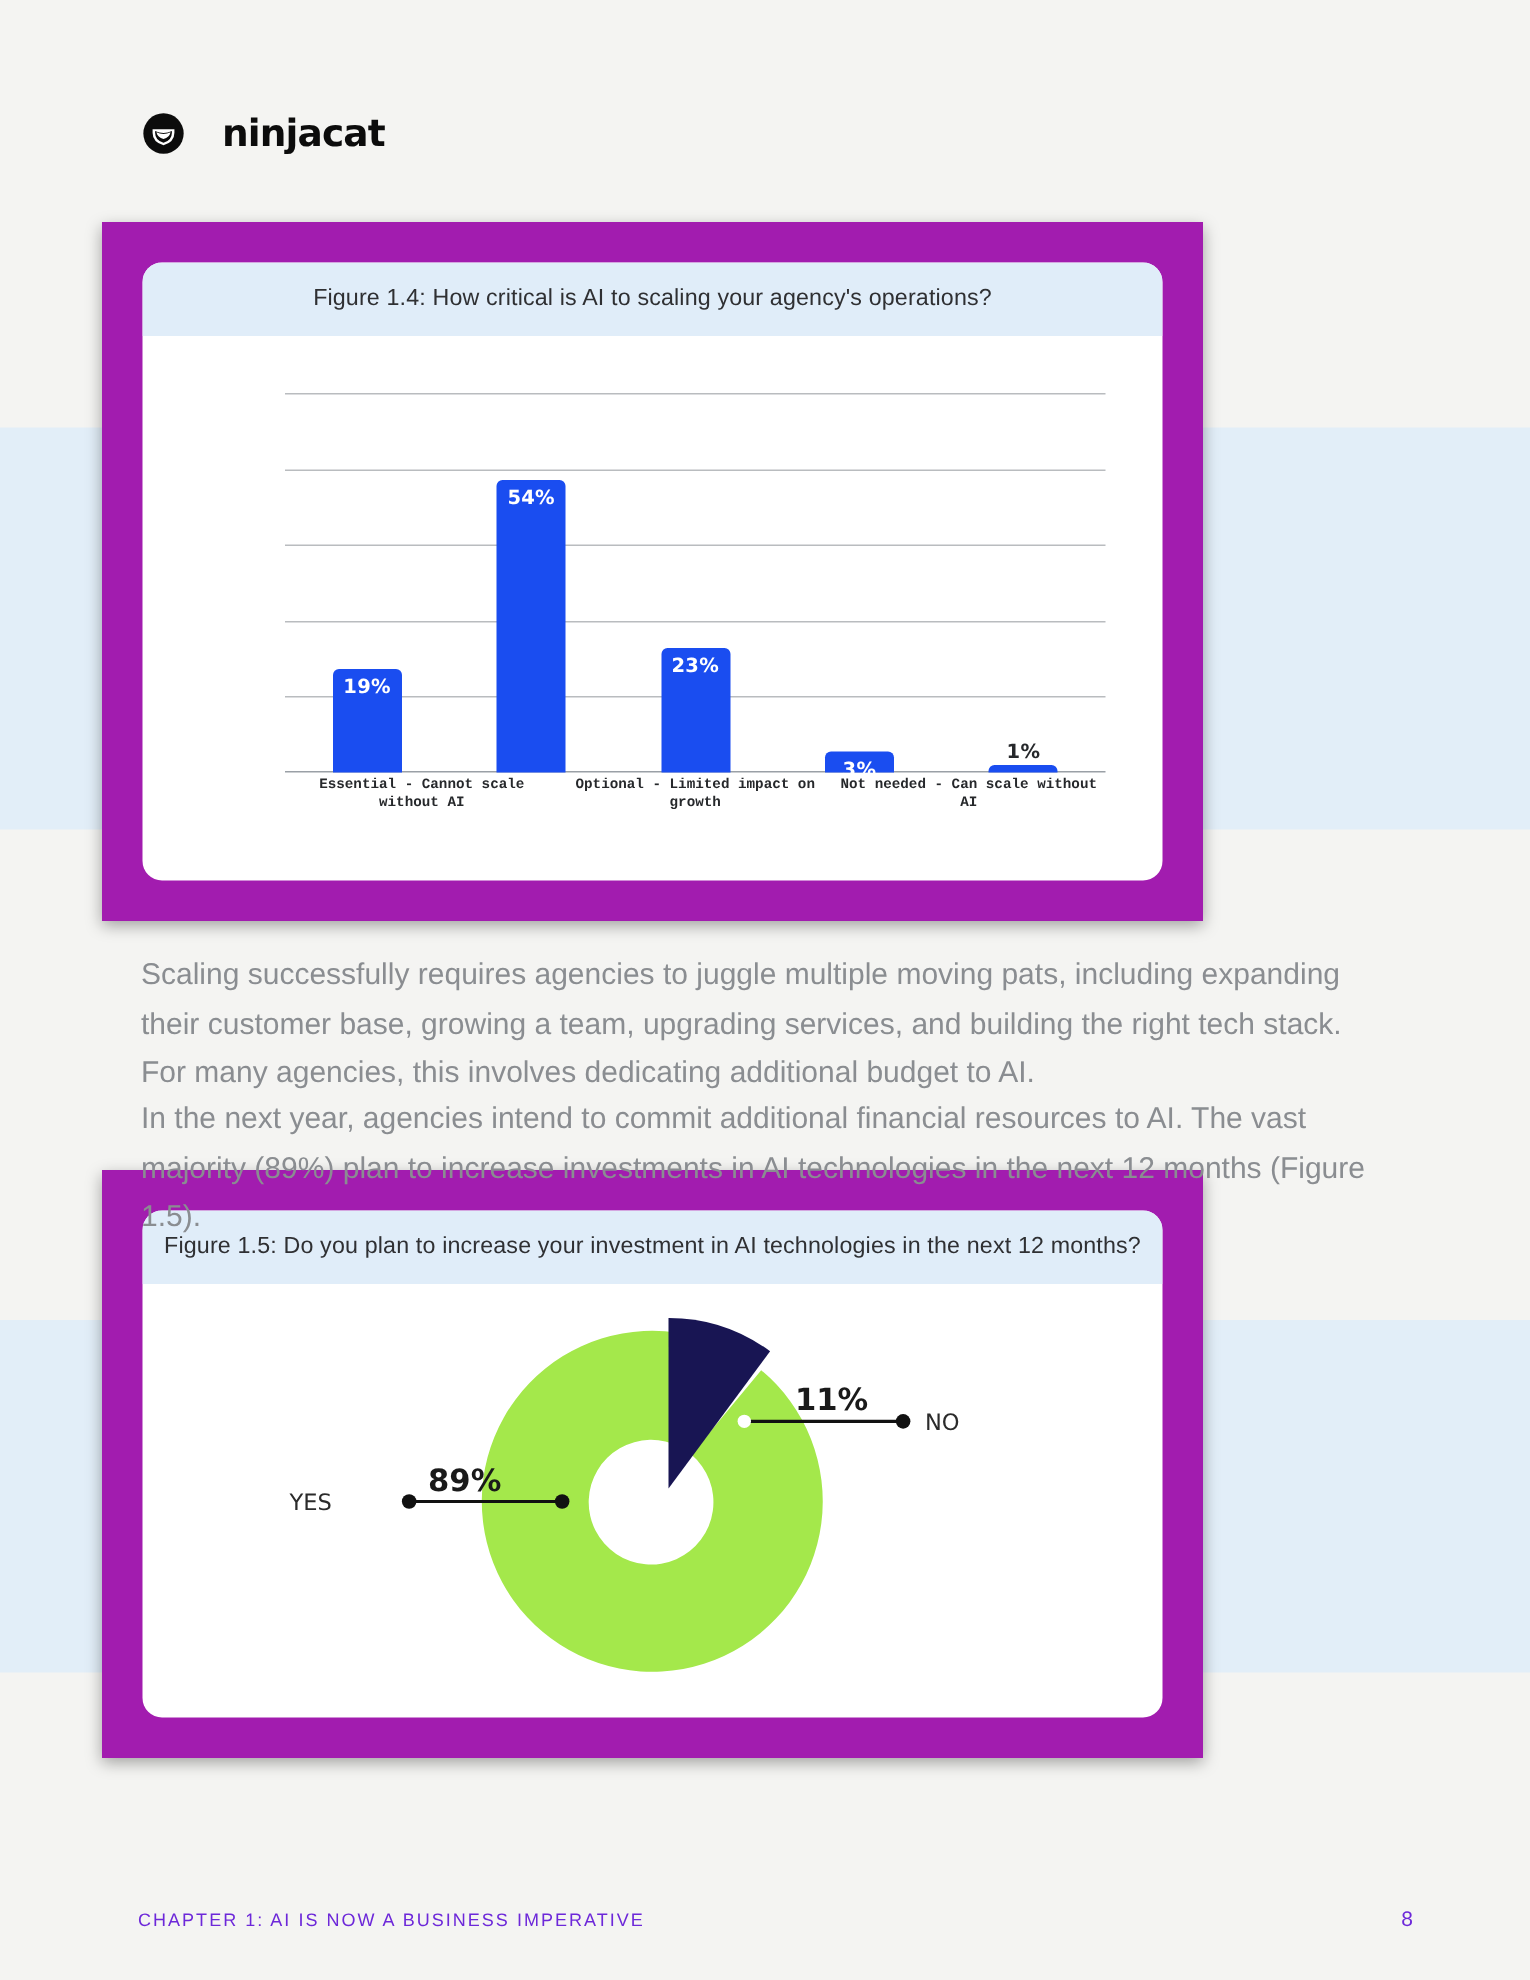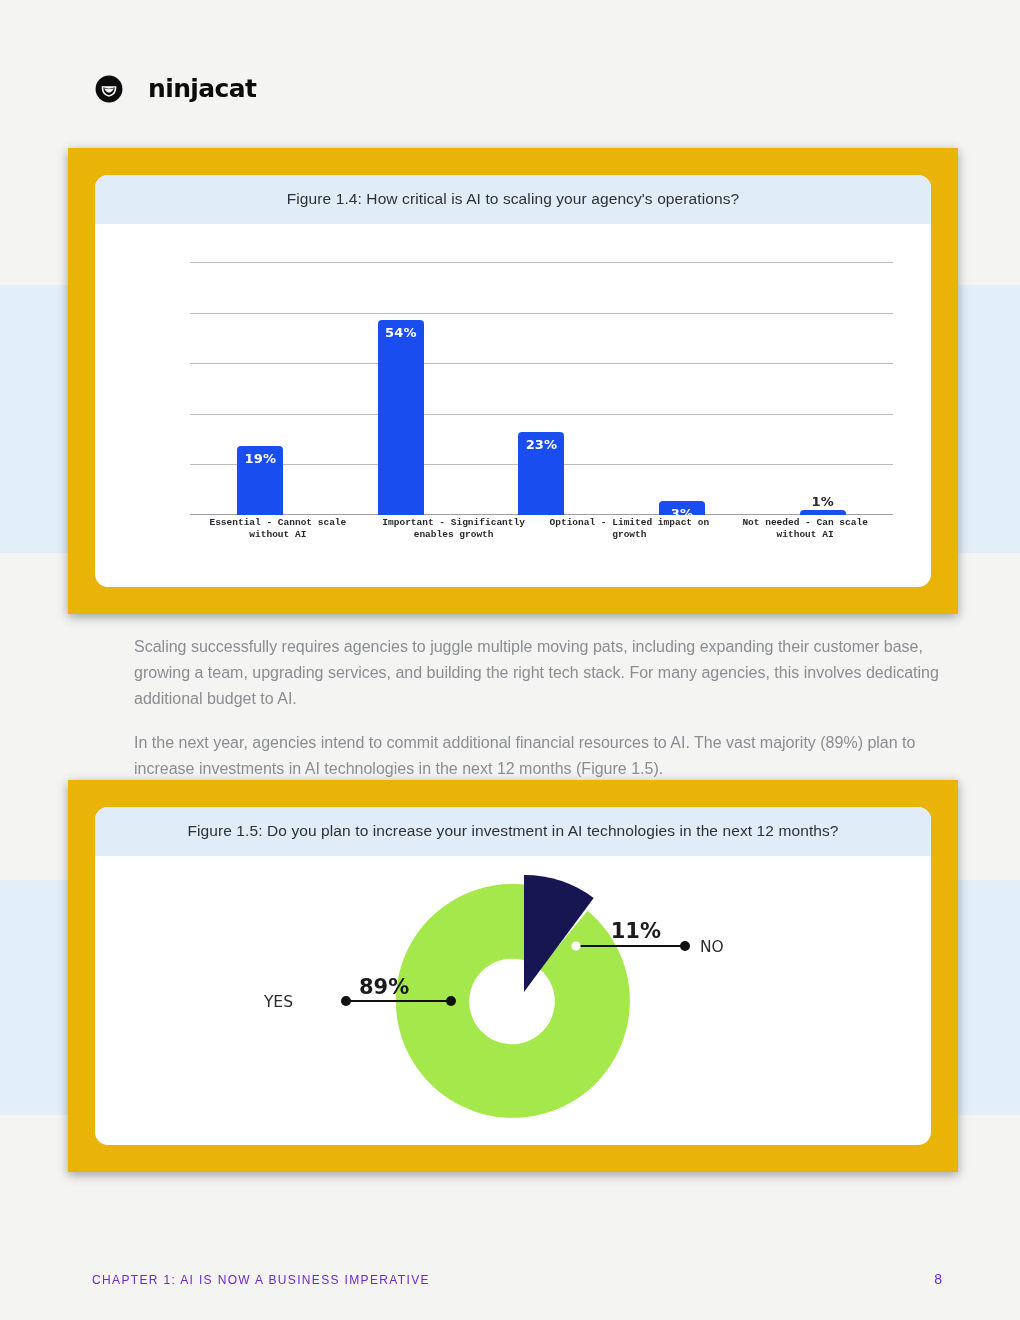--- a/index.html
+++ b/index.html
@@ -46,22 +46,22 @@
     font-weight: 700;
     letter-spacing: -0.6px;
     color: #0c0c0c;
     font-family: "DejaVu Sans", sans-serif;
   }
 
   
   .figure-frame {
     position: absolute;
     left: 68px;
-    width: 890px;
-    background: #eab308;
+    width: 734px;
+    background: #a21caf;
     padding: 27px;
     z-index: 3;
     box-shadow: 0 3px 10px rgba(0,0,0,0.35);
   }
   .figure-frame.fig-1 { top: 148px;  height: 466px; }
   .figure-frame.fig-2 { top: 780px;  height: 392px; }
 
   .figure-card {
     width: 100%;
     height: 100%;
@@ -184,24 +184,23 @@
     fill: #2b2b2b;
     font-family: "DejaVu Sans", sans-serif;
   }
 
   
   .body-copy {
     position: absolute;
     left: 94px;
     width: 830px;
     color: #8a8d91;
-    font-size: 16px;
+    font-size: 20px;
     line-height: 1.63;
     z-index: 4;
-    margin-left: 40px;
   }
   .para-1 { top: 634px; }
   .para-2 { top: 730px; }
 
   
   .footer {
     position: absolute;
     left: 92px;
     right: 78px;
     top: 1243px;
@@ -269,21 +268,20 @@
               </div>
               <div class="bar-slot">
                 <div class="bar" style="height:1.9%">
                   <span class="bar-value outside">1%</span>
                 </div>
               </div>
             </div>
           </div>
           <div class="cat-labels">
             <div class="cat-label">Essential - Cannot scale without AI</div>
-            <div class="cat-label">Important - Significantly enables growth</div>
             <div class="cat-label">Optional - Limited impact on growth</div>
             <div class="cat-label">Not needed - Can scale without AI</div>
           </div>
         </div>
       </div>
     </div>
   </div>
 
   <p class="body-copy para-1">Scaling successfully requires agencies to juggle multiple moving pats, including expanding their customer base, growing a team, upgrading services, and building the right tech stack. For many agencies, this involves dedicating additional budget to AI.</p>
   <p class="body-copy para-2">In the next year, agencies intend to commit additional financial resources to AI. The vast majority (89%) plan to increase investments in AI technologies in the next 12 months (Figure 1.5).</p>

